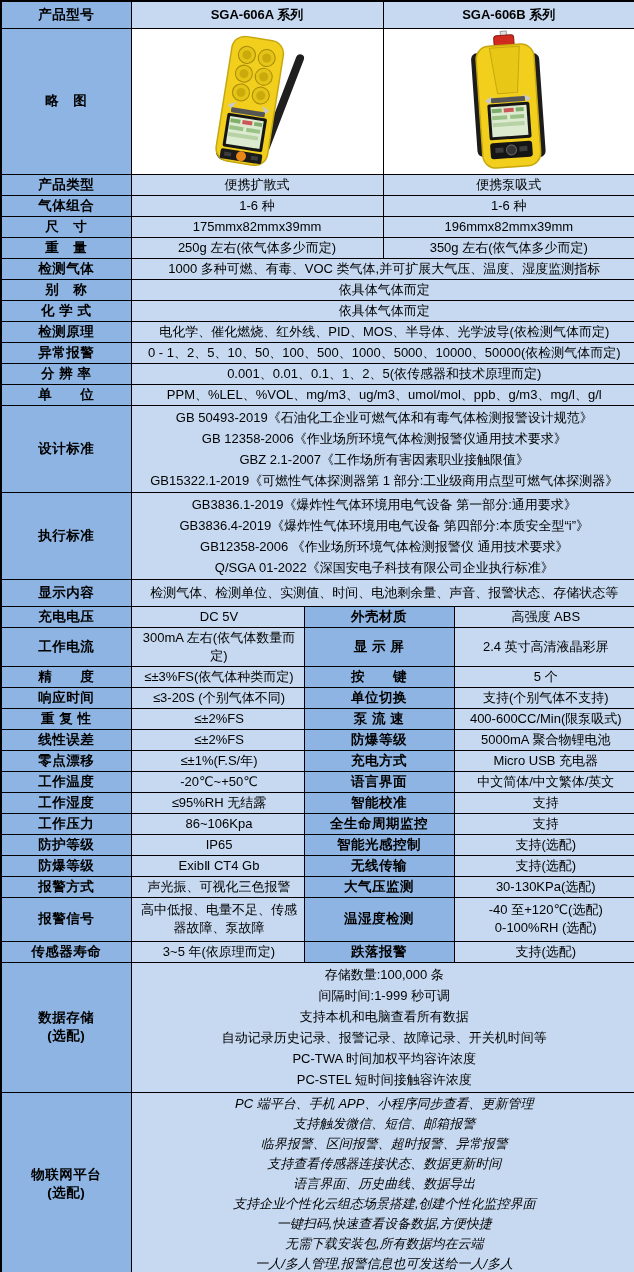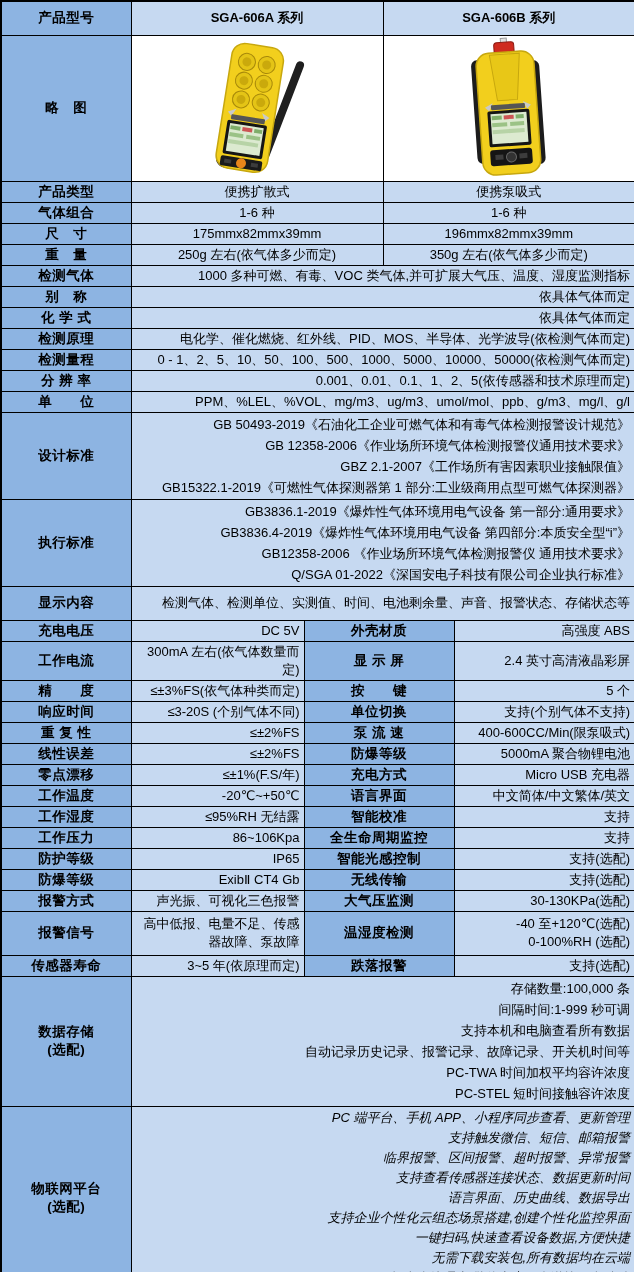--- a/index.html
+++ b/index.html
@@ -25,26 +25,26 @@
   }
   td.lbl{
     background:var(--label-bg);
     font-weight:bold;
     text-align:center;
     font-size:13.5px;
     letter-spacing:0.5px;
   }
   td.val{background:var(--value-bg);}
   td.c{text-align:center;}
-  td.l{text-align:right;padding-left:7px;}
+  td.l{text-align:center;padding-left:7px;}
   td.b{font-weight:bold;}
   td.img{background:#ffffff;text-align:center;padding:0;}
   td.ml{line-height:21px;}
   td.ml9{line-height:20px;font-style:italic;}
-  tr.h22{height:34px} tr.h146{height:146px} tr.h21{height:21px}
+  tr.h22{height:27px} tr.h146{height:146px} tr.h21{height:21px}
   tr.h85{height:85px} tr.h44{height:44px} tr.h130{height:130px}
   tr.h184{height:184px} tr.h27{height:27px}
 </style>
 </head>
 <body>
 
 <table class="spec">
   <colgroup>
     <col style="width:130px">
       <col style="width:173px">
@@ -158,21 +158,21 @@
   </tr>
   <tr class="h21">
     <td class="lbl">化 学 式</td>
     <td class="val l" colspan="4">依具体气体而定</td>
   </tr>
   <tr class="h21">
     <td class="lbl">检测原理</td>
     <td class="val l" colspan="4">电化学、催化燃烧、红外线、PID、MOS、半导体、光学波导(依检测气体而定)</td>
   </tr>
   <tr class="h21">
-    <td class="lbl">检测量程</td>
+    <td class="lbl">异常报警</td>
     <td class="val l" colspan="4">0 - 1、2、5、10、50、100、500、1000、5000、10000、50000(依检测气体而定)</td>
   </tr>
   <tr class="h21">
     <td class="lbl">分 辨 率</td>
     <td class="val l" colspan="4">0.001、0.01、0.1、1、2、5(依传感器和技术原理而定)</td>
   </tr>
   <tr class="h21">
     <td class="lbl">单　　位</td>
     <td class="val l" colspan="4">PPM、%LEL、%VOL、mg/m3、ug/m3、umol/mol、ppb、g/m3、mg/l、g/l</td>
   </tr>

